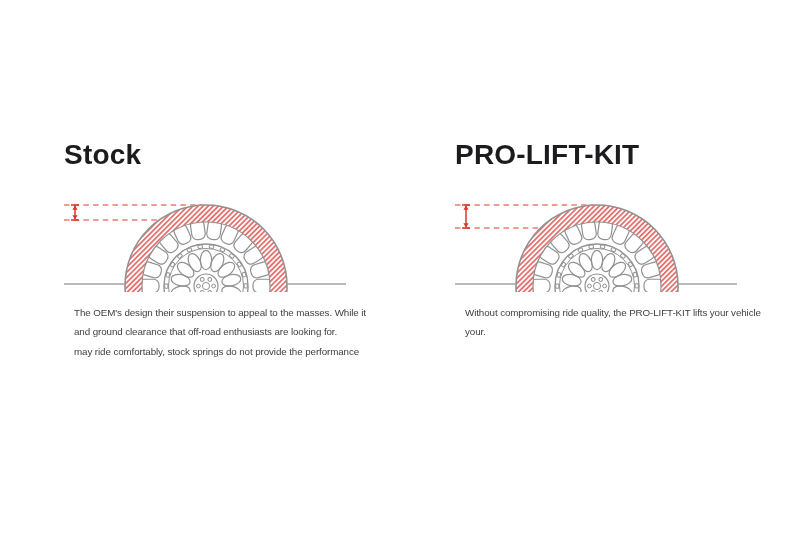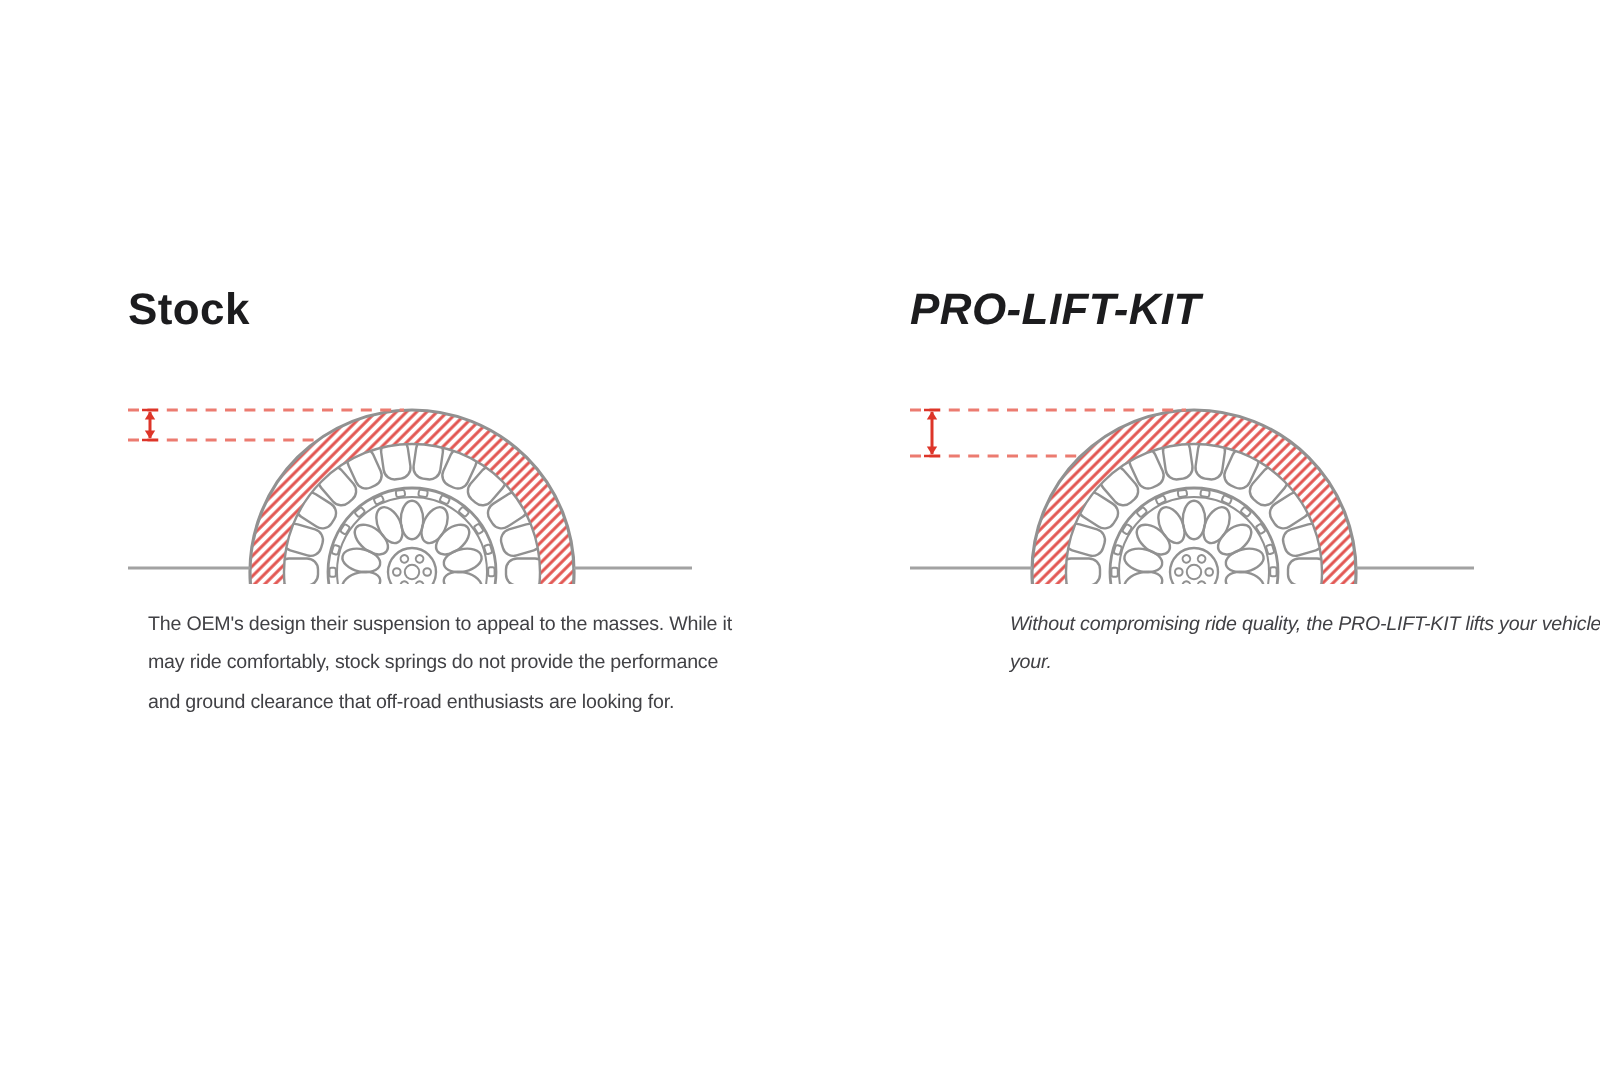--- a/index.html
+++ b/index.html
@@ -2,23 +2,23 @@
 <html><head>
 <meta charset="utf-8">
 <style>
   html,body{margin:0;padding:0;}
   body{
     width:800px;height:534px;background:#ffffff;position:relative;overflow:hidden;
     font-family:"Liberation Sans", sans-serif;
   }
   .panel{position:absolute;top:143px;width:340px;}
   .panel-0{left:64px;}
-  .panel-1{left:455px;font-style:italic;}
+  .panel-1{left:455px;}
   .panel-title{
-    margin:0;font-size:22px;line-height:24px;font-weight:700;color:#1c1c1e;
+    margin:0;font-size:28px;line-height:24px;font-weight:700;color:#1c1c1e;
     letter-spacing:.2px;
   }
   .wheel-wrap{position:absolute;top:52px;left:0;width:282px;height:98px;}
   .desc{position:absolute;top:160px;left:10px;color:#414145;}
   .desc-line{
     font-size:9.8px;line-height:19.3px;letter-spacing:-0.1px;white-space:nowrap;
   }
 </style>
 </head>
 <body style="background: rgb(255, 255, 255);">
@@ -115,22 +115,22 @@
         <path d="M0 25 H95.0" stroke="#ec7b70" stroke-width="1.5" stroke-dasharray="5.5 4.2" fill="none"></path>
         <g>
           <path d="M7 10 H15 M7 25 H15" stroke="#dd3529" stroke-width="1.3" fill="none"></path>
           <path d="M11 11 V24" stroke="#dd3529" stroke-width="1.5" fill="none"></path>
           <polygon points="11,10.6 8.4,14.8 13.6,14.8" fill="#dd3529"></polygon>
           <polygon points="11,24.4 8.4,20.2 13.6,20.2" fill="#dd3529"></polygon>
         </g>
       </svg></div>
   <div class="desc" style="color: rgb(65, 65, 69);">
     <div class="desc-line">The OEM's design their suspension to appeal to the masses. While it</div>
+    <div class="desc-line">and ground clearance that off-road enthusiasts are looking for.</div>
     <div class="desc-line">may ride comfortably, stock springs do not provide the performance</div>
-    <div class="desc-line">and ground clearance that off-road enthusiasts are looking for.</div>
   </div>
 </div>
 
 <div class="panel panel-1">
   <h2 class="panel-title" style="color: rgb(28, 28, 30);">PRO-LIFT-KIT</h2>
   <div class="wheel-wrap"><svg width="282" height="98" viewBox="0 0 282 98">
         <defs>
           <clipPath id="wclip1">
             <rect x="0" y="0" width="282" height="97"></rect>
           </clipPath>
@@ -217,17 +217,17 @@
         <path d="M0 89 H61.0 M223.0 89 H282" stroke="#a2a2a2" stroke-width="1.5" fill="none"></path>
         <path d="M0 10 H138" stroke="#ec7b70" stroke-width="1.5" stroke-dasharray="5.5 4.2" fill="none"></path>
         <path d="M0 33 H85.5" stroke="#ec7b70" stroke-width="1.5" stroke-dasharray="5.5 4.2" fill="none"></path>
         <g>
           <path d="M7 10 H15 M7 33 H15" stroke="#dd3529" stroke-width="1.3" fill="none"></path>
           <path d="M11 11 V32" stroke="#dd3529" stroke-width="1.5" fill="none"></path>
           <polygon points="11,10.6 8.4,14.8 13.6,14.8" fill="#dd3529"></polygon>
           <polygon points="11,32.4 8.4,28.2 13.6,28.2" fill="#dd3529"></polygon>
         </g>
       </svg></div>
-  <div class="desc" style="color: rgb(65, 65, 69); margin-left: 40px;">
+  <div class="desc" style="color: rgb(65, 65, 69);">
     <div class="desc-line">Without compromising ride quality, the PRO-LIFT-KIT lifts your vehicle</div>
     <div class="desc-line">your.</div>
   </div>
 </div>
 
 </body></html>

